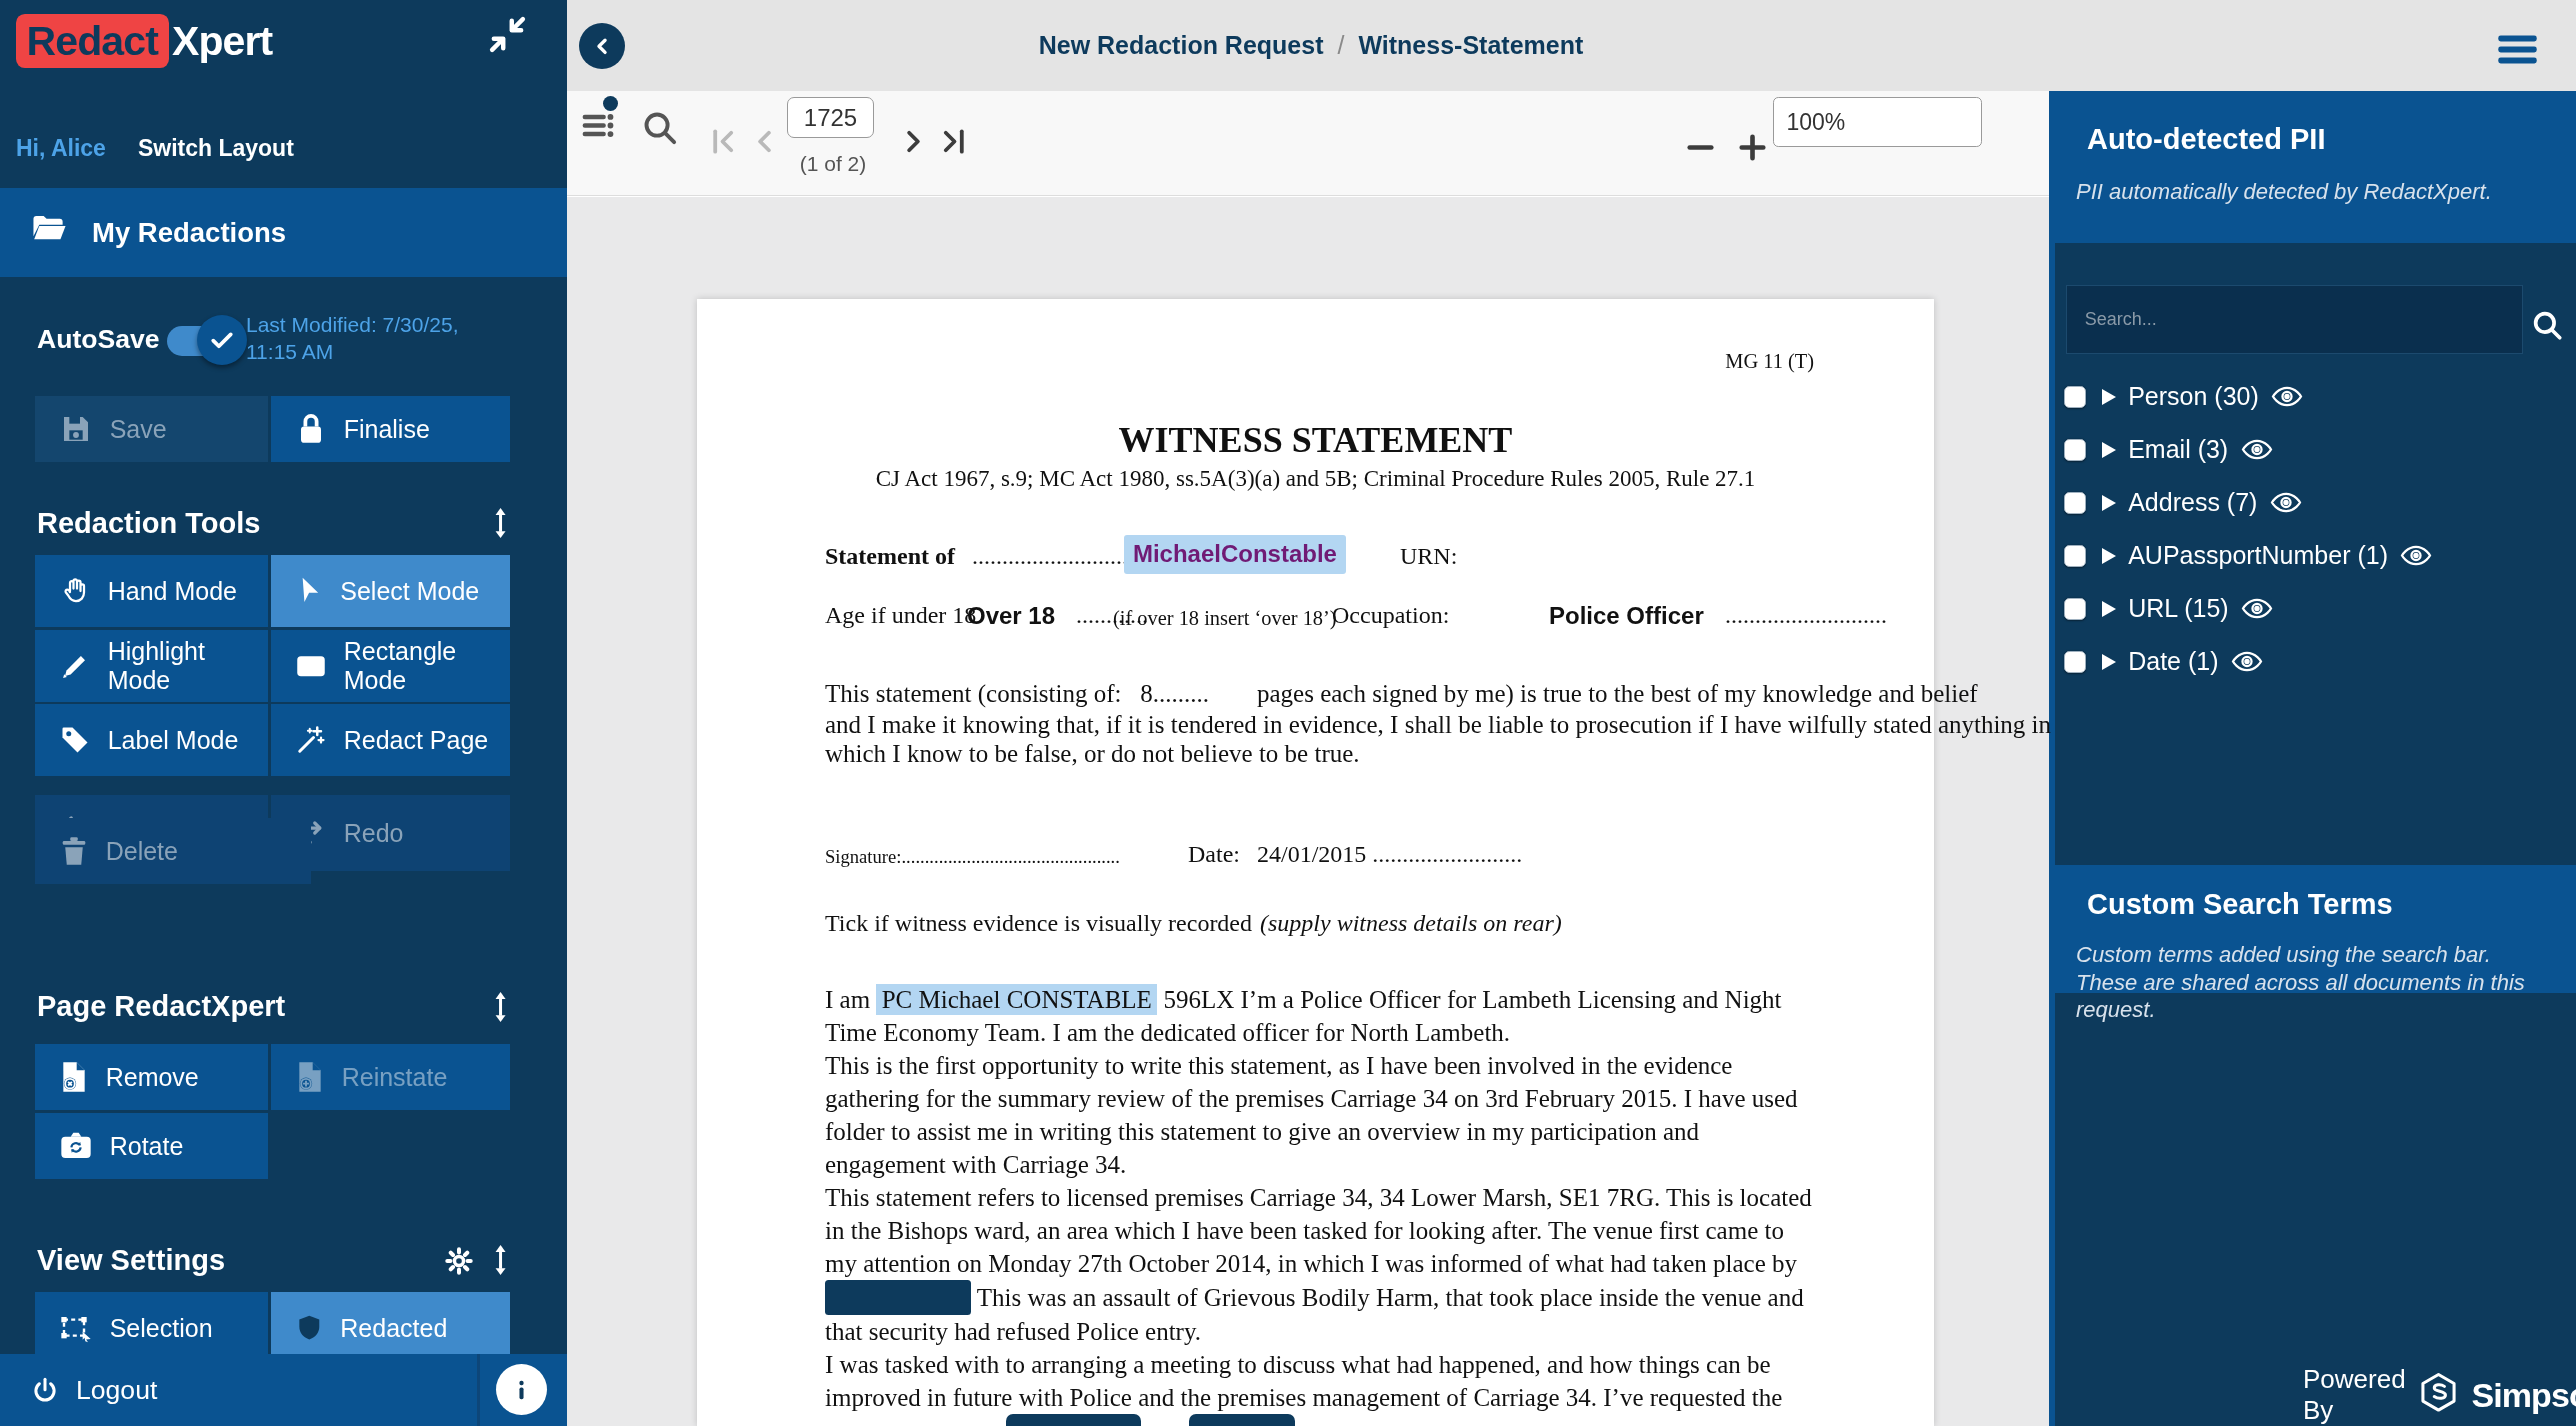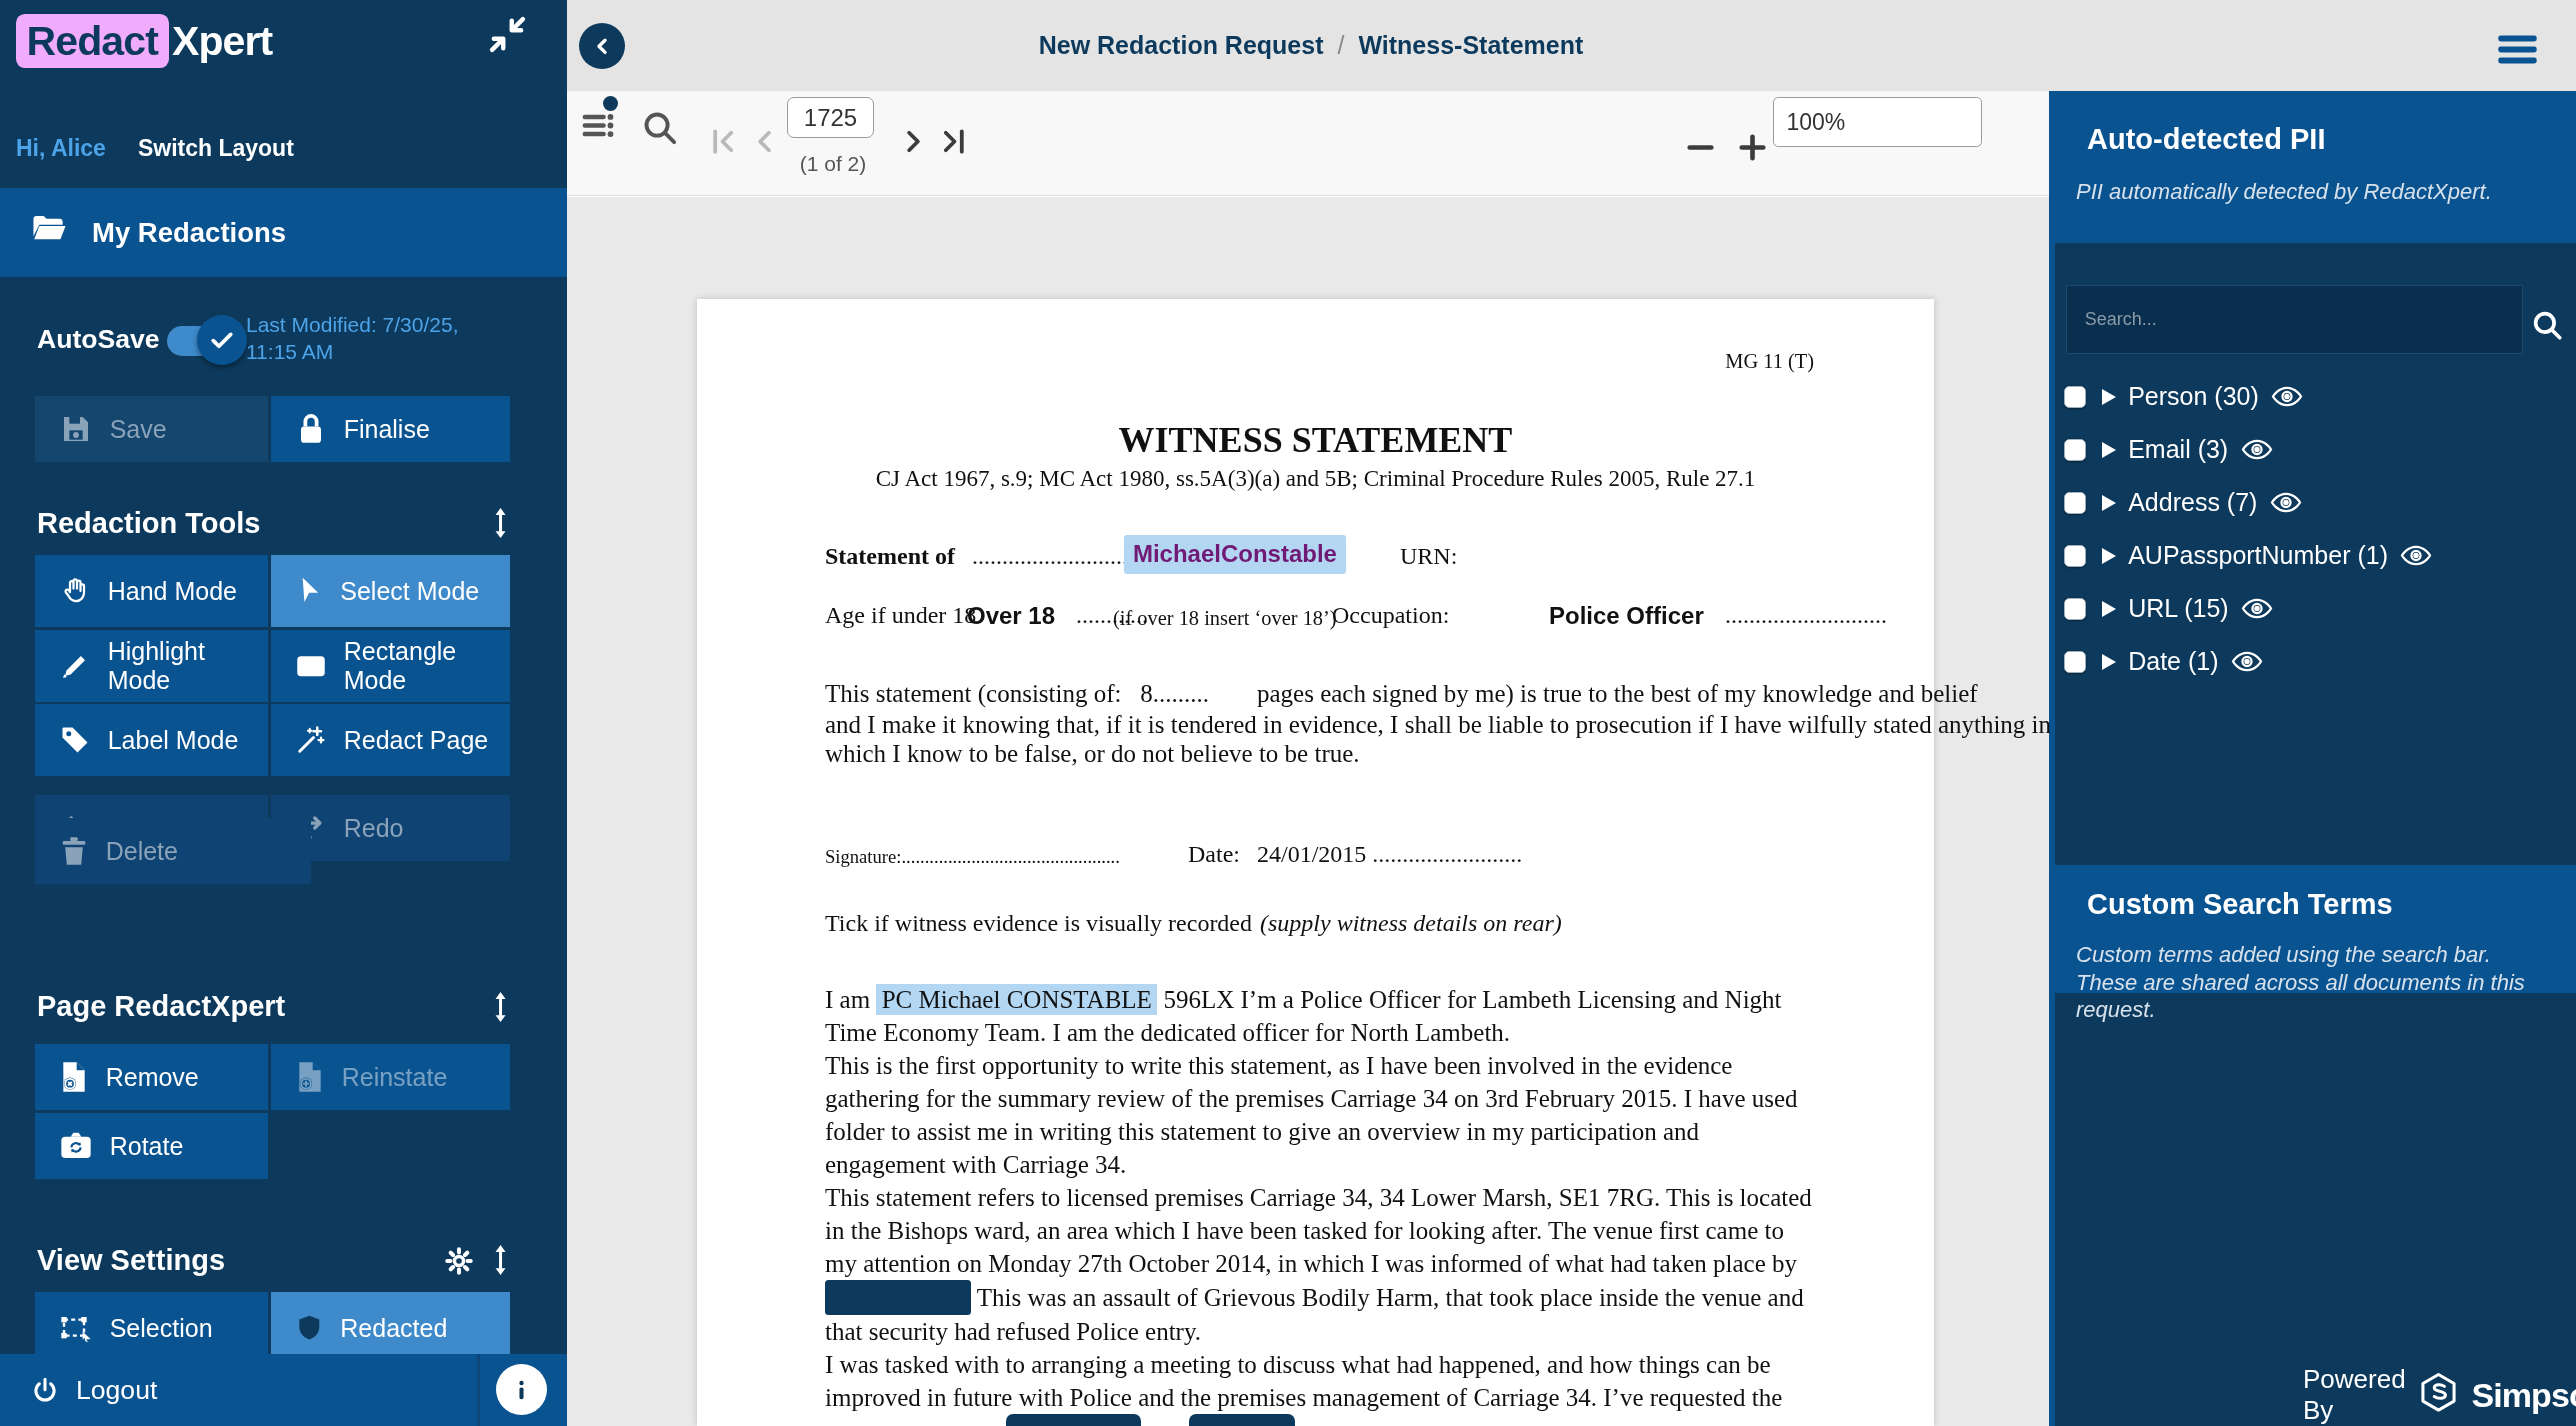--- a/index.html
+++ b/index.html
@@ -10,21 +10,21 @@
   }
   *{margin:0;padding:0;box-sizing:border-box;}
   html,body{width:2576px;height:1426px;overflow:hidden;background:#fff;
     font-family:"Liberation Sans",sans-serif;}
   .abs{position:absolute;}
   #app{position:relative;width:2576px;height:1426px;}
 
   
   #sidebar{left:0;top:0;width:567px;height:1426px;background:var(--navy);color:#fff;}
   .logo-wrap{left:16px;top:14px;display:flex;align-items:center;gap:3.5px;}
-  .logo-box{background:#f0abfc;color:var(--navy);font-weight:bold;font-size:41px;
+  .logo-box{background:#ef4444;color:var(--navy);font-weight:bold;font-size:41px;
     padding:3.5px 10.6px;border-radius:8.9px;letter-spacing:-0.9px;}
   .logo-x{color:#fff;font-weight:bold;font-size:41px;letter-spacing:-0.9px;}
   .collapse{left:487px;top:14px;width:41px;height:41px;color:#fff;}
   .greet-row{left:16px;top:135px;font-size:23px;display:flex;gap:32px;}
   .greet{color:var(--lt);font-weight:bold;}
   .switch{color:#fff;font-weight:bold;}
   .myredact{left:0;top:188px;width:567px;height:89px;background:var(--blue);
     display:flex;align-items:center;gap:25px;padding-left:32px;font-size:27.5px;font-weight:bold;}
   .autosave-label{left:37px;top:324px;font-size:26.6px;font-weight:bold;color:#fff;}
   .toggle{left:167px;top:326px;width:67px;height:30px;background:var(--blue-sel);border-radius:15px;}
@@ -230,21 +230,21 @@
       <span>Redact Page</span>
     </div>
 
     <div class="btn dis2" style="left:35px;top:795px;width:233px;height:66px;">
       <svg width="30" height="30" viewBox="0 0 24 24" fill="none" stroke="currentColor" stroke-width="2.6" stroke-linecap="round" stroke-linejoin="round">
           <path d="M9 4L5 8l4 4"></path>
           <path d="M5 8h8.5a5.8 5.8 0 11-.8 11.5"></path>
         </svg>
       <span>Undo</span>
     </div>
-    <div class="btn dis2" style="left:271px;top:795px;width:239px;height:66px;">
+    <div class="btn dis2" style="left:271px;top:795px;width:239px;height:76px;">
       <svg width="30" height="30" viewBox="0 0 24 24" fill="none" stroke="currentColor" stroke-width="2.6" stroke-linecap="round" stroke-linejoin="round">
           <path d="M15 4l4 4-4 4"></path>
           <path d="M19 8h-8.5a5.8 5.8 0 10.8 11.5"></path>
         </svg>
       <span>Redo</span>
     </div>
     <div class="btn dis2" style="left:35px;top:818px;width:276px;height:66px;">
       <svg width="28" height="30" viewBox="0 0 22 24" fill="currentColor">
           <rect x="8" y="1" width="6" height="3" rx="1"></rect>
           <rect x="2" y="4" width="18" height="3" rx="1"></rect>

